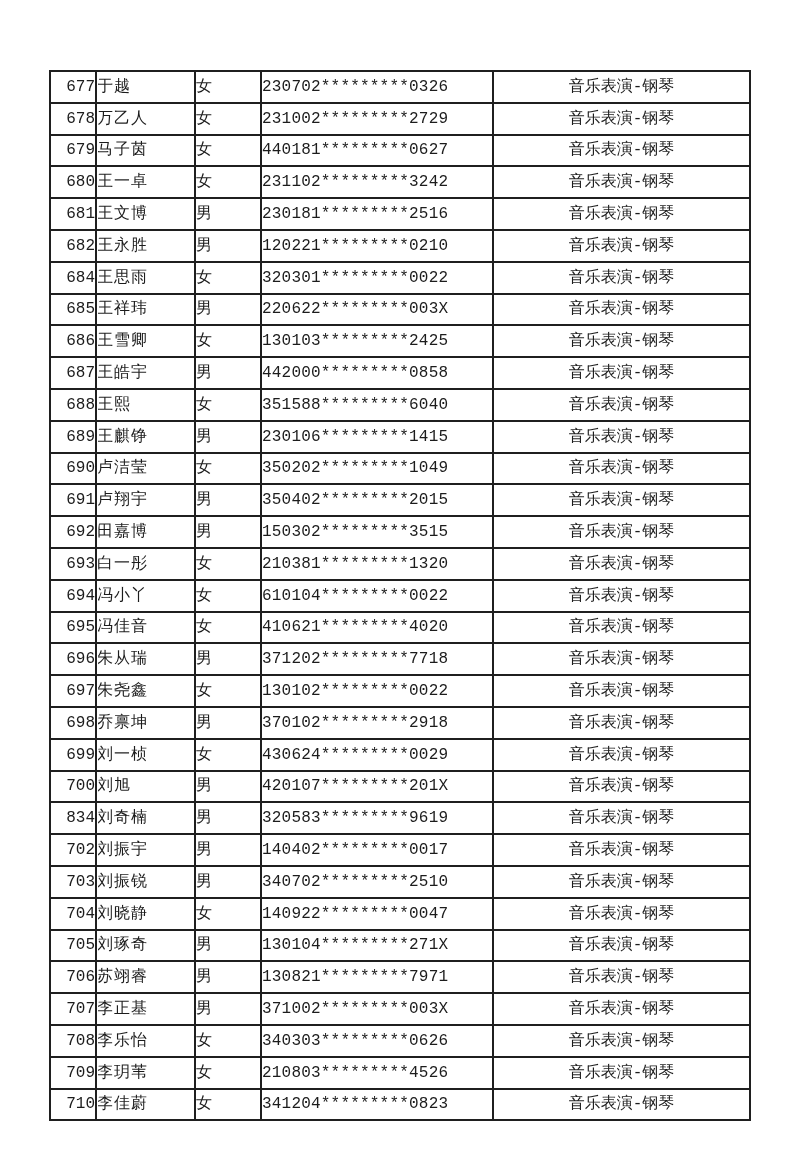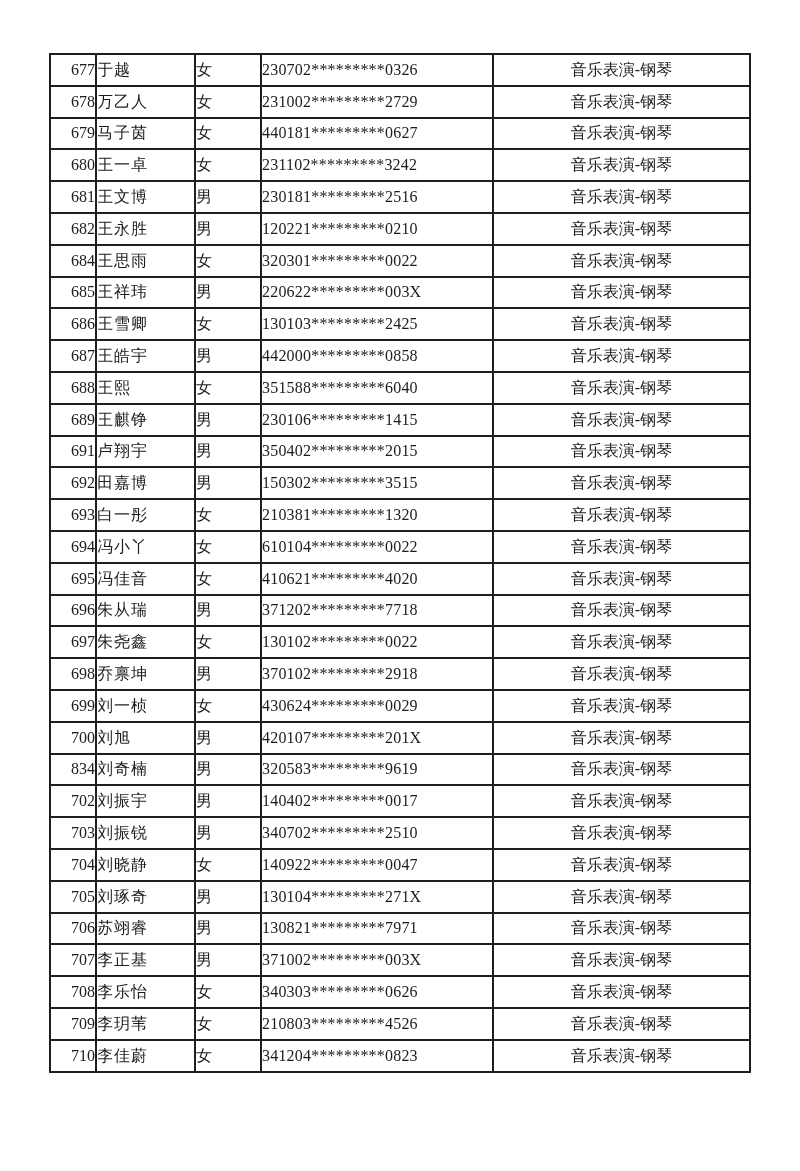--- a/index.html
+++ b/index.html
@@ -15,24 +15,25 @@
     color: #1c1c1c;
   }
   .page {
     position: absolute;
     inset: 0;
     background: #ffffff;
   }
   table.roster {
     position: absolute;
     left: 49px;
-    top: 53px;
+    top: 70px;
     width: 700px;
     border-collapse: collapse;
     table-layout: fixed;
+    font-family: Liberation Mono, monospace;
   }
   table.roster td {
     border: 2px solid #1f1f1f;
     height: 31.8px;
     box-sizing: border-box;
     padding: 0;
     vertical-align: middle;
     font-size: 16px;
     line-height: 1;
     white-space: nowrap;
@@ -149,20 +150,27 @@
           <td class="cell-major">音乐表演-钢琴</td>
         </tr>
         <tr>
           <td class="cell-no">689</td>
           <td class="cell-name">王麒铮</td>
           <td class="cell-gender">男</td>
           <td class="cell-id">230106*********1415</td>
           <td class="cell-major">音乐表演-钢琴</td>
         </tr>
         <tr>
+          <td class="cell-no">690</td>
+          <td class="cell-name">卢洁莹</td>
+          <td class="cell-gender">女</td>
+          <td class="cell-id">350202*********1049</td>
+          <td class="cell-major">音乐表演-钢琴</td>
+        </tr>
+        <tr>
           <td class="cell-no">691</td>
           <td class="cell-name">卢翔宇</td>
           <td class="cell-gender">男</td>
           <td class="cell-id">350402*********2015</td>
           <td class="cell-major">音乐表演-钢琴</td>
         </tr>
         <tr>
           <td class="cell-no">692</td>
           <td class="cell-name">田嘉博</td>
           <td class="cell-gender">男</td>

